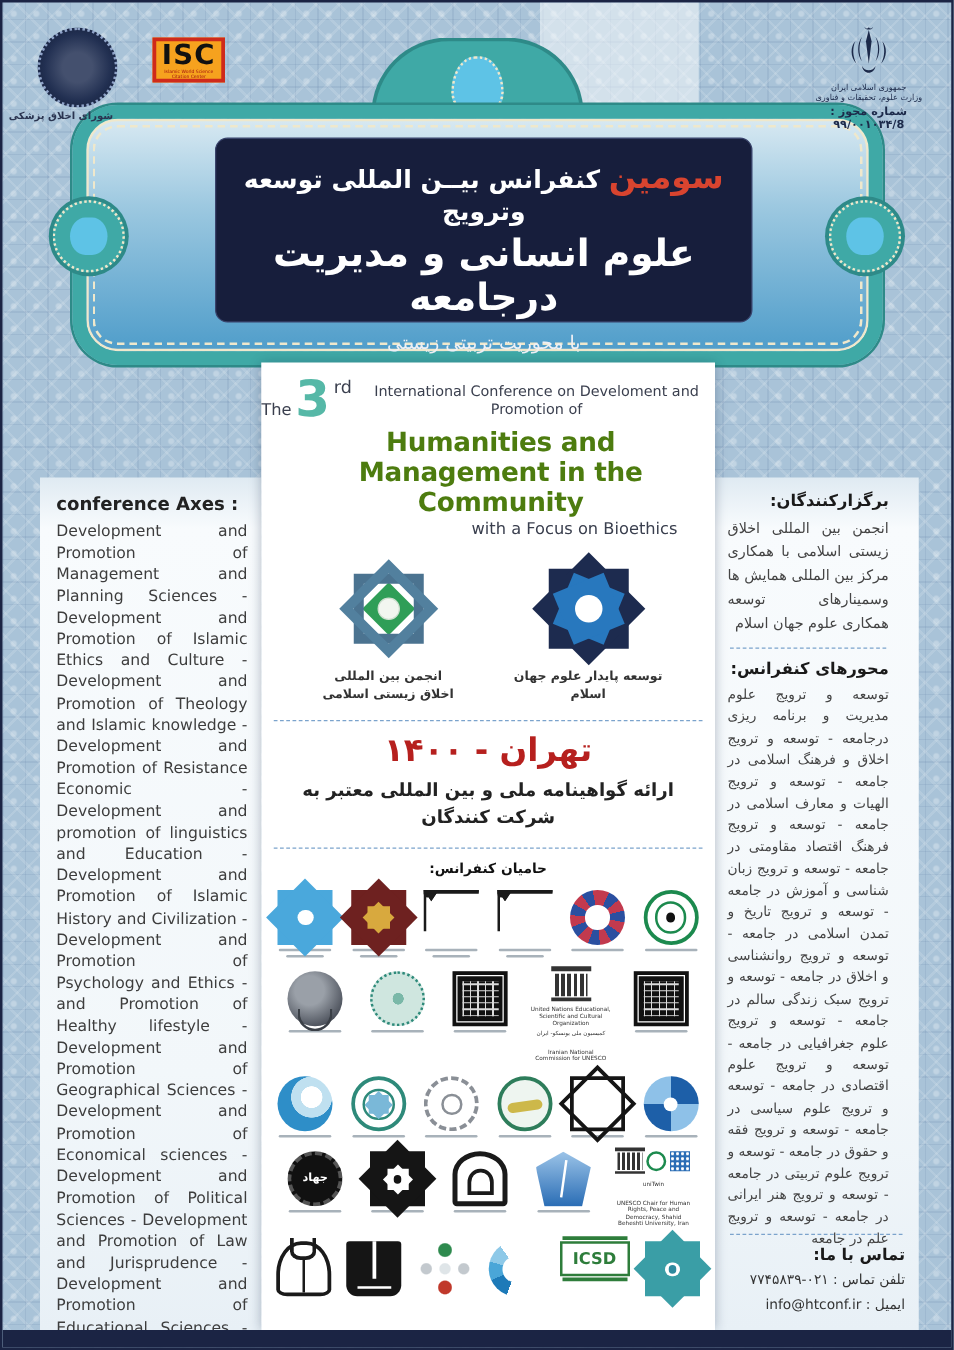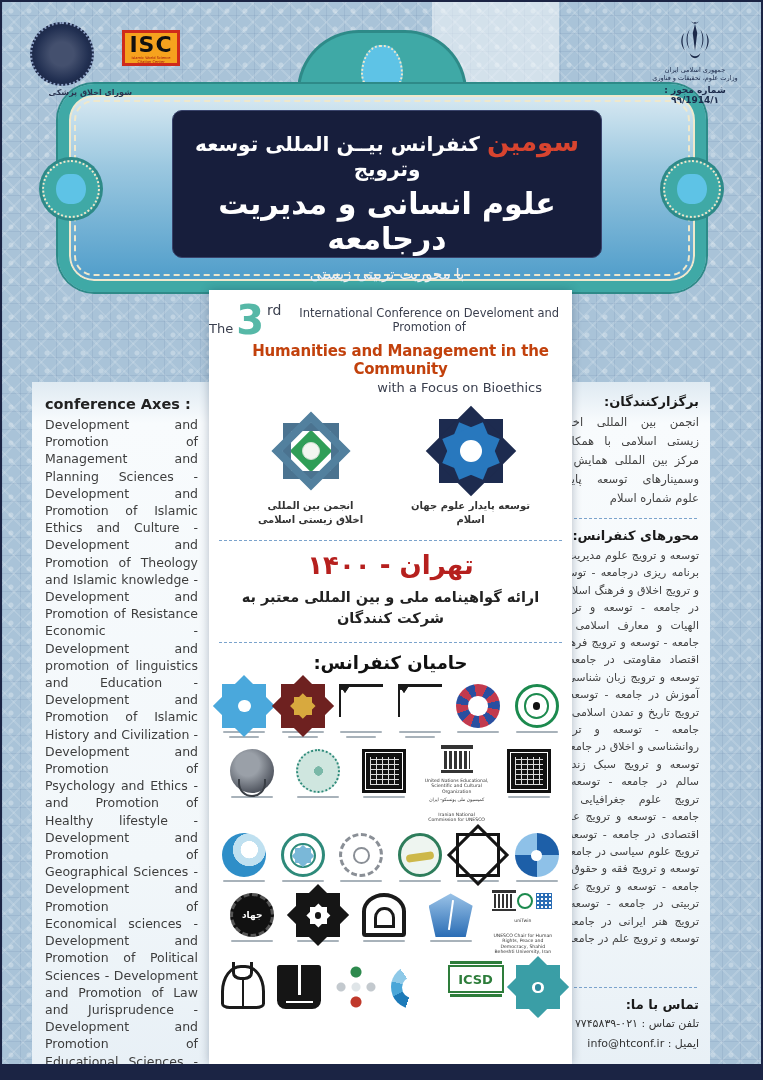--- a/index.html
+++ b/index.html
@@ -40,39 +40,39 @@
     border:1px solid #39436b; border-radius:10px; direction:rtl; text-align:center; color:#fff; padding-top:16px; }
   .bn1{ font-size:20px; font-weight:bold; letter-spacing:-.5px; }
   .bn1 .ord{ color:#d8442f; font-size:26px; }
   .bn2{ font-size:30px; font-weight:bold; margin-top:5px; }
   .bn3{ font-size:15px; color:#eef0f5; margin-top:9px; }
 
   
   .seal{ left:28px; top:20px; width:64px; height:64px; border-radius:50%; z-index:6;
     background:radial-gradient(circle,#44506e 0 28%,#223052 62%,#0f1830 100%);
     border:2px dotted #8fa3c8; }
-  .seal-cap{ left:20px; top:86px; width:110px; z-index:6; direction:rtl; text-align:right;
+  .seal-cap{ left:5px; top:86px; width:110px; z-index:6; direction:rtl; text-align:left;
     font-size:8px; font-weight:bold; color:#2a3450; }
   .isc{ left:120px; top:28px; width:58px; height:36px; z-index:6; background:#f6a21e;
     border:3px solid #cf2a1b; text-align:center; line-height:24px; }
   .isc .isc-t{ font-weight:bold; font-size:22px; color:#111; letter-spacing:1px; }
   .isc .isc-s{ display:block; font-size:3.6px; line-height:4px; color:#a01010; margin-top:-3px; }
 
   
   .emblem-box{ right:14px; top:18px; width:104px; z-index:6; text-align:center; color:#1c2a4a; }
   .emblem-box svg{ display:block; margin:0 auto; }
   .emb1{ font-size:6.5px; direction:rtl; margin-top:2px; }
   .emb2{ font-size:6.5px; direction:rtl; }
   .emb3{ font-size:9px; direction:rtl; font-weight:bold; margin-top:3px; }
 
   
   .side-panel{ top:380px; height:682px; z-index:3;
     background:linear-gradient(180deg,#dfeaf2 0,#f8fbfd 6%,#f2f7fa 70%,#e8f0f6 100%); }
   .left-panel{ left:30px; width:177px; padding:14px 11px 0 13px; overflow:hidden; }
-  .right-panel{ left:545px; width:163px; padding:12px 11px 0 10px; overflow:hidden; direction:rtl; }
+  .right-panel{ left:570px; width:163px; padding:12px 24px 0 10px; overflow:hidden; direction:rtl; }
   .center-col{ left:207px; top:288px; width:363px; height:774px; background:#ffffff; z-index:4;
     box-shadow:0 0 9px rgba(15,35,70,.3); overflow:hidden; }
   .bottom-bar{ left:0; top:1062px; width:763px; height:18px; background:#1b2444; z-index:7; }
 
   
   .lc-head{ font-size:14.5px; font-weight:bold; color:#222; margin-bottom:4px; }
   .lc-body{ font-size:12.5px; line-height:17.2px; color:#3d3d3d; text-align:justify; }
 
   
   .rc-head{ font-size:13px; font-weight:bold; color:#1a1a1a; margin-bottom:4px; }
@@ -83,21 +83,21 @@
   .contact .rc-head{ margin-bottom:2px; }
   .contact-line{ font-size:11px; line-height:20px; color:#333; direction:rtl; }
 
   
   .etitle{ padding-top:10px; text-align:center; color:#3a3f4e; }
   .t-row{ display:flex; justify-content:center; align-items:flex-end; gap:3px; }
   .t-the{ font-size:13px; margin-bottom:4px; }
   .t-3{ font-size:40px; line-height:40px; font-weight:bold; color:#56b8a7; }
   .t-rd{ font-size:14px; align-self:flex-start; margin-top:2px; color:#3a3f4e; }
   .t-l1{ font-size:11.5px; margin-bottom:6px; margin-left:2px; }
-  .t-l2{ font-size:15px; font-weight:bold; color:#c2410c; letter-spacing:-.2px; margin-top:2px;padding-left:20px; }
+  .t-l2{ font-size:21px; font-weight:bold; color:#4d7c0f; letter-spacing:-.2px; margin-top:2px;padding-left:20px; }
   .t-l3{ font-size:13px; text-align:right; padding-right:30px; margin-top:2px; }
 
   .orgs{ display:flex; justify-content:center; gap:30px; margin-top:14px; }
   .org{ width:130px; text-align:center; }
   .org-logo{ width:84px; height:84px; position:relative; margin:0 auto; }
   .org-cap{ font-size:10px; font-weight:bold; color:#333; direction:rtl; line-height:14px; margin-top:6px; }
 
   .k-sq1{ position:absolute; inset:14px; border:8px solid #4b7390; }
   .k-sq2{ position:absolute; inset:14px; border:8px solid #52809e; transform:rotate(45deg); }
   .k-green{ position:absolute; inset:27px; background:#2f9e57; transform:rotate(45deg); }
@@ -105,21 +105,21 @@
 
   .f-st{ position:absolute; background:var(--c); }
   .f-n1{ inset:10px; background:#1d2b4f; } .f-n2{ inset:10px; background:#1d2b4f; transform:rotate(45deg); }
   .f-b1{ inset:20px; background:#2878be; transform:rotate(22.5deg); } .f-b2{ inset:20px; background:#2878be; transform:rotate(67.5deg); }
   .f-c{ position:absolute; inset:31px; background:#fff; border-radius:50%; }
 
   .dash{ border-top:1.5px dashed #7ba3cc; margin:13px 10px 9px; }
   .city{ text-align:center; font-size:26px; font-weight:bold; color:#b6201e; direction:rtl; margin-top:2px; }
   .site{ text-align:center; font-size:26px; font-weight:bold; color:#1f3763; letter-spacing:3px; margin-top:3px; }
   .cert{ text-align:center; font-size:14.5px; font-weight:bold; color:#222; direction:rtl; line-height:21px; margin-top:7px; }
-  .sphead{ text-align:center; font-size:18px; font-weight:bold; color:#111; direction:rtl; margin-top:8px; }
+  .sphead{ text-align:center; font-size:11px; font-weight:bold; color:#111; direction:rtl; margin-top:8px; }
 
   
   .sprow{ display:flex; justify-content:space-evenly; align-items:flex-start; margin-top:11px; padding:0 4px; }
   .sp{ display:flex; flex-direction:column; align-items:center; gap:3px; width:54px; }
   .sp.wide{ width:66px; }
   .lg{ width:44px; height:44px; position:relative; flex:none; }
   .lg i{ position:absolute; inset:0; font-style:normal; display:block; }
   .cb{ width:42px; height:2px; background:#a8b2ba; border-radius:1px; }
   .cb.s{ width:30px; }
 
@@ -234,31 +234,31 @@
         <path d="M14 10 C9.5 16 9.5 26 14 32 C11 25 11 17 14 10 Z"></path>
         <path d="M8 14 C3.5 19 3.5 28 9 34 C5.5 27 5.5 20 8 14 Z"></path>
         <path d="M26 10 C30.5 16 30.5 26 26 32 C29 25 29 17 26 10 Z"></path>
         <path d="M32 14 C36.5 19 36.5 28 31 34 C34.5 27 34.5 20 32 14 Z"></path>
         <path d="M14 36 C16 41 24 41 26 36 C25 44 15 44 14 36 Z"></path>
         <path d="M16 1 C17.5 3 19 3 20 1.5 C21 3 22.5 3 24 1 C23 4.5 17 4.5 16 1 Z"></path>
       </g>
     </svg>
     <div class="emb1">جمهوری اسلامی ایران</div>
     <div class="emb2">وزارت علوم، تحقیقات و فناوری</div>
-    <div class="emb3">شماره مجوز : ۹۹/1914/۱</div>
+    <div class="emb3">شماره مجوز : ۹۹/۰۰۱۰۳۴/8</div>
   </div>
 
   <div class="abs side-panel left-panel">
     <div class="lc-head">conference Axes :</div>
     <div class="lc-body">Development and Promotion of Management and Planning Sciences - Development and Promotion of Islamic Ethics and Culture - Development and Promotion of Theology and Islamic knowledge - Development and Promotion of Resistance Economic - Development and promotion of linguistics and Education - Development and Promotion of Islamic History and Civilization - Development and Promotion of Psychology and Ethics - and Promotion of Healthy lifestyle - Development and Promotion of Geographical Sciences - Development and Promotion of Economical sciences - Development and Promotion of Political Sciences - Development and Promotion of Law and Jurisprudence - Development and Promotion of Educational Sciences - Development and Promotion of Iranian Art - Development and Promotion of Science</div>
   </div>
 
   <div class="abs side-panel right-panel">
     <div class="rc-head">برگزارکنندگان:</div>
-    <div class="rc-body">انجمن بین المللی اخلاق زیستی اسلامی با همکاری مرکز بین المللی همایش ها وسمینارهای توسعه پایدار علوم شماره اسلام</div>
+    <div class="rc-body">انجمن بین المللی اخلاق زیستی اسلامی با همکاری مرکز بین المللی همایش ها وسمینارهای توسعه همکاری علوم جهان اسلام</div>
     <div class="rc-dash"></div>
     <div class="rc-head">محورهای کنفرانس:</div>
     <div class="rc-body rc-axes">توسعه و ترویج علوم مدیریت و برنامه ریزی درجامعه - توسعه و ترویج اخلاق و فرهنگ اسلامی در جامعه - توسعه و ترویج الهیات و معارف اسلامی در جامعه - توسعه و ترویج فرهنگ اقتصاد مقاومتی در جامعه - توسعه و ترویج زبان شناسی و آموزش در جامعه - توسعه و ترویج تاریخ و تمدن اسلامی در جامعه - توسعه و ترویج روانشناسی و اخلاق در جامعه - توسعه و ترویج سبک زندگی سالم در جامعه - توسعه و ترویج علوم جغرافیایی در جامعه - توسعه و ترویج علوم اقتصادی در جامعه - توسعه و ترویج علوم سیاسی در جامعه - توسعه و ترویج فقه و حقوق در جامعه - توسعه و ترویج علوم تربیتی در جامعه - توسعه و ترویج هنر ایرانی در جامعه - توسعه و ترویج علم در جامعه</div>
     <div class="contact">
       <div class="rc-dash"></div>
       <div class="rc-head">تماس با ما:</div>
       <div class="contact-line">تلفن تماس : ۰۲۱-۷۷۴۵۸۳۹</div>
       <div class="contact-line">ایمیل : info@htconf.ir</div>
     </div>
   </div>

